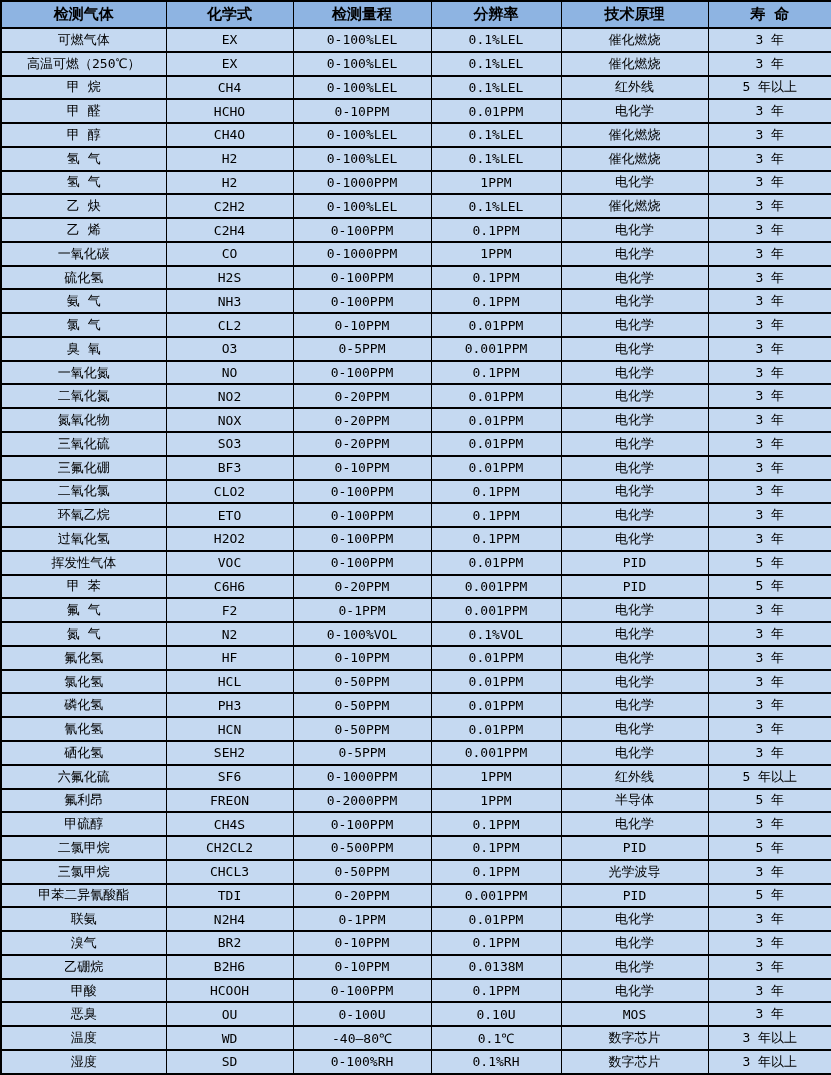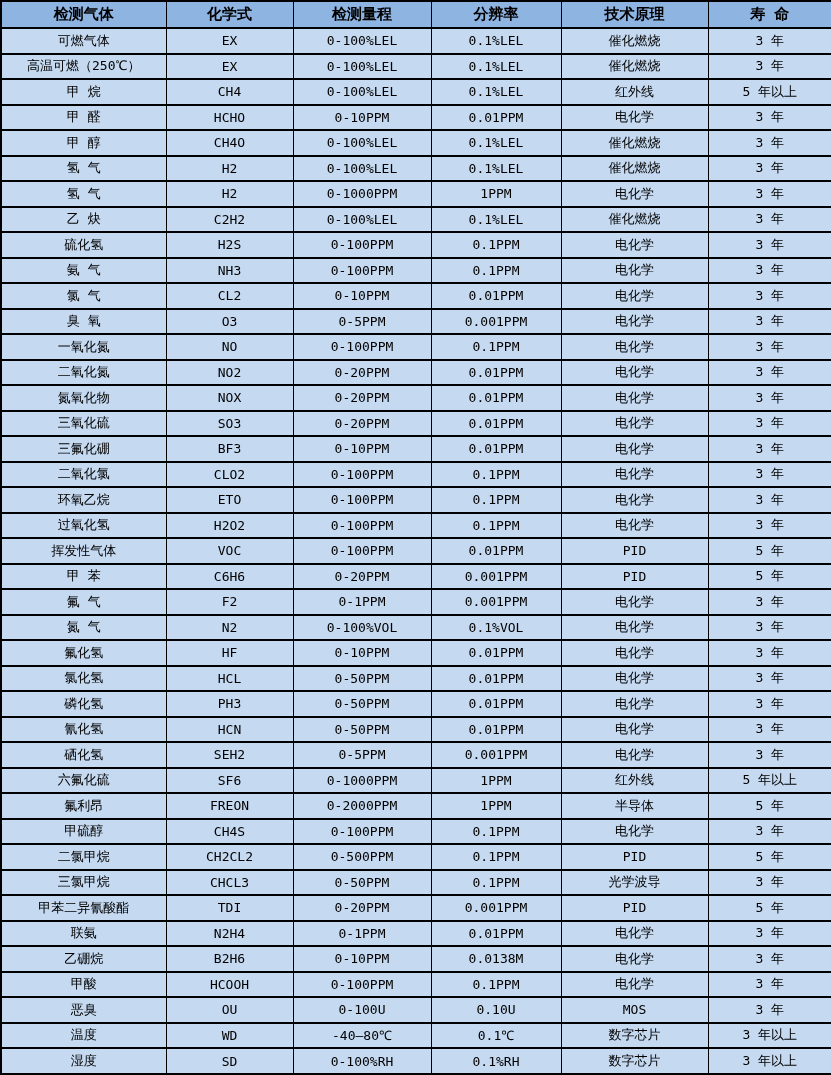--- a/index.html
+++ b/index.html
@@ -125,20 +125,36 @@
       </tr>
       <tr>
         <td>乙 炔</td>
         <td>C2H2</td>
         <td>0-100%LEL</td>
         <td>0.1%LEL</td>
         <td>催化燃烧</td>
         <td>3 年</td>
       </tr>
       <tr>
+        <td>乙 烯</td>
+        <td>C2H4</td>
+        <td>0-100PPM</td>
+        <td>0.1PPM</td>
+        <td>电化学</td>
+        <td>3 年</td>
+      </tr>
+      <tr>
+        <td>一氧化碳</td>
+        <td>CO</td>
+        <td>0-1000PPM</td>
+        <td>1PPM</td>
+        <td>电化学</td>
+        <td>3 年</td>
+      </tr>
+      <tr>
         <td>硫化氢</td>
         <td>H2S</td>
         <td>0-100PPM</td>
         <td>0.1PPM</td>
         <td>电化学</td>
         <td>3 年</td>
       </tr>
       <tr>
         <td>氨 气</td>
         <td>NH3</td>
@@ -349,20 +365,28 @@
       </tr>
       <tr>
         <td>联氨</td>
         <td>N2H4</td>
         <td>0-1PPM</td>
         <td>0.01PPM</td>
         <td>电化学</td>
         <td>3 年</td>
       </tr>
       <tr>
+        <td>溴气</td>
+        <td>BR2</td>
+        <td>0-10PPM</td>
+        <td>0.1PPM</td>
+        <td>电化学</td>
+        <td>3 年</td>
+      </tr>
+      <tr>
         <td>乙硼烷</td>
         <td>B2H6</td>
         <td>0-10PPM</td>
         <td>0.0138M</td>
         <td>电化学</td>
         <td>3 年</td>
       </tr>
       <tr>
         <td>甲酸</td>
         <td>HCOOH</td>

